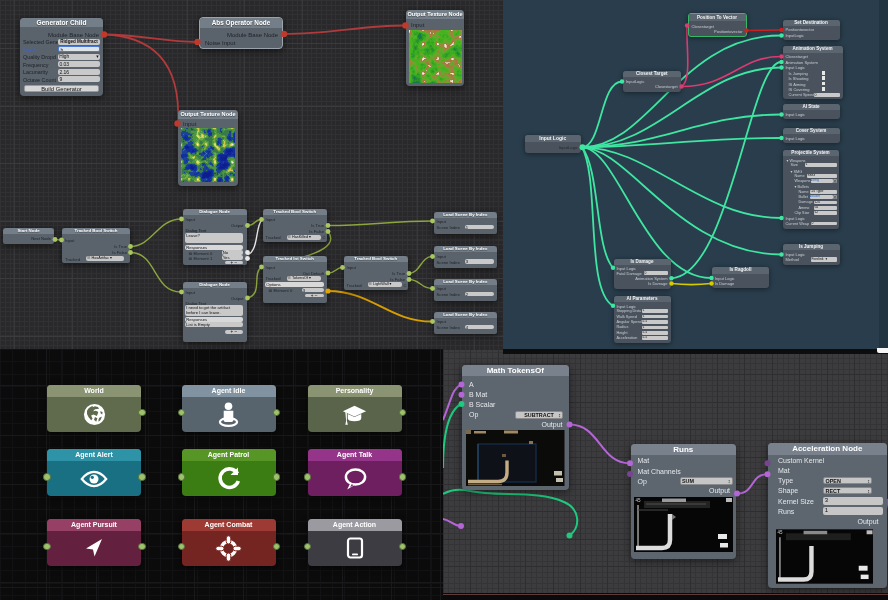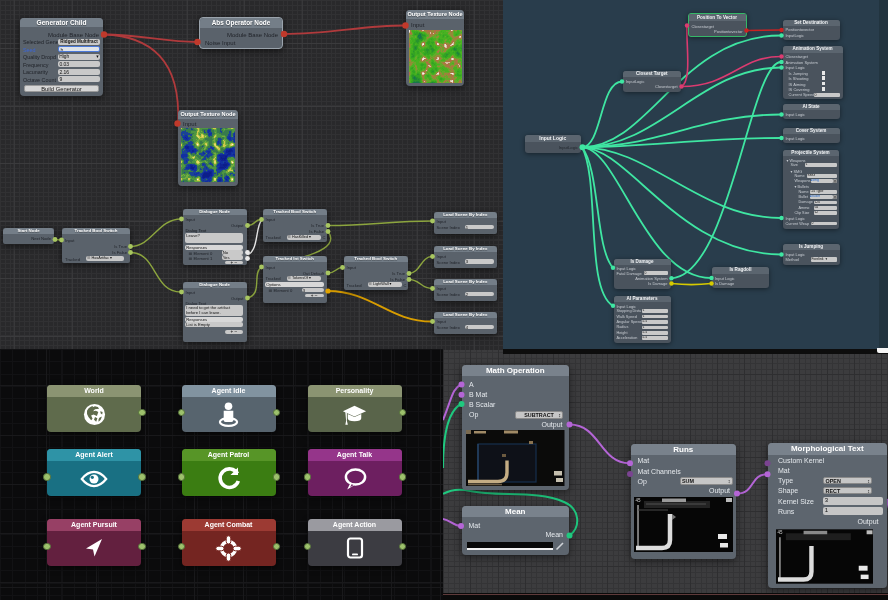--- a/index.html
+++ b/index.html
@@ -573,21 +573,21 @@
     <path d="M869,523.5 C883,523.5 886,512 888,499"></path>
     <path d="M443,519 C450,520 453,525.5 460.5,526"></path>
    </g>
    <g fill="none" stroke="#1fc97f" stroke-width="2">
     <path d="M461,404 C446,412 443,440 443,468"></path>
     <path d="M569.5,535.5 C581,527 580,509 564,502 C538,490 498,497 470,491 C458,488 450,490 443,494"></path>
    </g>
   </svg>
 
   <div class="gn" style="left:19px;top:17.5px;width:106.5px;height:125.5px;">
-   <div class="h" style="height:11px;font-size:8px;line-height:11px;">Math Operation</div>
+   <div class="h" style="height:11px;font-size:8px;line-height:11px;">Math TokensOf</div>
    <div class="gr" style="left:7px;top:16.5px;font-size:7px;">A</div>
    <div class="gr" style="left:7px;top:26.7px;font-size:7px;">B Mat</div>
    <div class="gr" style="left:7px;top:36.5px;font-size:7px;">B Scalar</div>
    <div class="gr" style="left:7px;top:46.5px;font-size:7px;">Op</div>
    <div class="gctl" style="left:53px;top:46.5px;width:48px;height:7.5px;font-size:5.4px;line-height:7.5px;font-weight:bold;text-align:center;border:1px solid #8a8a8a;">SUBTRACT<span style="position:absolute;right:1px;">↕</span></div>
    <div class="gr" style="right:6px;top:56.5px;font-size:7px;">Output</div>
    <svg class="abs" style="left:4px;top:65.5px;" width="98.5" height="56" viewBox="0 0 98.5 56">
     <rect width="98.5" height="56" fill="#0b0b0a"></rect>
     <rect x="12" y="14" width="58" height="38" fill="#0e1118"></rect>
     <rect x="12" y="14" width="58" height="38" fill="none" stroke="#16304e" stroke-width="1.2"></rect>
@@ -597,30 +597,20 @@
     <rect x="8" y="1" width="12" height="2.5" fill="#a08a66"></rect>
     <rect x="38" y="0.5" width="14" height="3" fill="#a08a66"></rect>
     <rect x="63" y="11" width="4" height="3" fill="#8a7350"></rect>
     <rect x="36" y="24" width="4" height="3" fill="#6b5a40"></rect>
     <rect x="88" y="41" width="8" height="4.5" fill="#c5bfae"></rect>
     <rect x="90" y="48" width="7" height="4" fill="#c5bfae"></rect>
     <rect x="0" y="0" width="5" height="4" fill="#7a6a50"></rect>
    </svg>
   </div>
 
-  <div class="gn" style="left:18.5px;top:158.5px;width:107.5px;height:49.5px;">
-   <div class="h" style="height:11px;font-size:8px;line-height:11px;">Mean</div>
-   <div class="gr" style="left:7px;top:16.5px;font-size:7px;">Mat</div>
-   <div class="gr" style="right:6px;top:25px;font-size:7px;">Mean</div>
-   <div style="position:absolute;left:5.5px;top:36px;width:86px;height:6px;background:#080808;"></div>
-   <div style="position:absolute;left:5.5px;top:42px;width:86px;height:2.6px;background:#f2f2f2;"></div>
-   <svg class="abs" style="left:93px;top:35px;" width="11" height="10">
-          <path d="M1.5,8.5 L8,2" stroke="#cfd3d8" stroke-width="1.6"></path>
-        </svg>
-  </div>
 
   <div class="gn" style="left:187.5px;top:97px;width:105.5px;height:114.5px;">
    <div class="h" style="height:11.3px;font-size:8px;line-height:11.3px;">Runs</div>
    <div class="gr" style="left:7px;top:13px;font-size:7px;">Mat</div>
    <div class="gr" style="left:7px;top:23.5px;font-size:7px;">Mat Channels</div>
    <div class="gr" style="left:7px;top:33.5px;font-size:7px;">Op</div>
    <div class="gctl" style="left:49px;top:33px;width:53px;height:7.5px;font-size:5.4px;line-height:7.5px;font-weight:bold;border:1px solid #8a8a8a;">&nbsp;SUM<span style="position:absolute;right:1px;">↕</span></div>
    <div class="gr" style="right:6px;top:43.2px;font-size:7px;">Output</div>
    <svg class="abs" style="left:3px;top:53.3px;" width="99" height="55.2" viewBox="0 0 99 55.2">
     <rect width="99" height="55.2" fill="#060606"></rect>
@@ -632,21 +622,21 @@
     <path d="M2,51 h26 q8,0 8,-8 v-26" fill="none" stroke="#dcdcdc" stroke-width="4.5"></path>
     <path d="M38,17 l4,3 l-4,3 Z" fill="#777"></path>
     <rect x="84" y="37" width="9" height="5" fill="#e8e8e8"></rect>
     <rect x="86" y="46" width="8" height="4.5" fill="#e8e8e8"></rect>
     <text x="1.5" y="5" font-size="4.5" fill="#cfcfcf" font-family="Liberation Sans">45</text>
     <rect x="92" y="1" width="6" height="4" fill="#bbb"></rect>
    </svg>
   </div>
 
   <div class="gn" style="left:325px;top:96px;width:118.5px;height:144.5px;">
-   <div class="h" style="height:12px;font-size:8px;line-height:12px;">Morphological Text</div>
+   <div class="h" style="height:12px;font-size:8px;line-height:12px;">Acceleration Node</div>
    <div class="gr" style="left:10px;top:13.5px;font-size:7px;">Custom Kernel</div>
    <div class="gr" style="left:10px;top:24.3px;font-size:7px;">Mat</div>
    <div class="gr" style="left:10px;top:34px;font-size:7px;">Type</div>
    <div class="gctl" style="left:55px;top:33.5px;width:49px;height:7.5px;font-size:5.4px;line-height:7.5px;font-weight:bold;border:1px solid #8a8a8a;">&nbsp;OPEN<span style="position:absolute;right:1px;">↕</span></div>
    <div class="gr" style="left:10px;top:44.3px;font-size:7px;">Shape</div>
    <div class="gctl" style="left:55px;top:43.8px;width:49px;height:7.5px;font-size:5.4px;line-height:7.5px;font-weight:bold;border:1px solid #8a8a8a;">&nbsp;RECT<span style="position:absolute;right:1px;">↕</span></div>
    <div class="gr" style="left:10px;top:54.5px;font-size:7px;">Kernel Size</div>
    <div class="gctl" style="left:55px;top:54px;width:60px;height:7.5px;font-size:6px;line-height:7.5px;">&nbsp;3</div>
    <div class="gr" style="left:10px;top:64.7px;font-size:7px;">Runs</div>
    <div class="gctl" style="left:55px;top:64.2px;width:60px;height:7.5px;font-size:6px;line-height:7.5px;">&nbsp;1</div>

